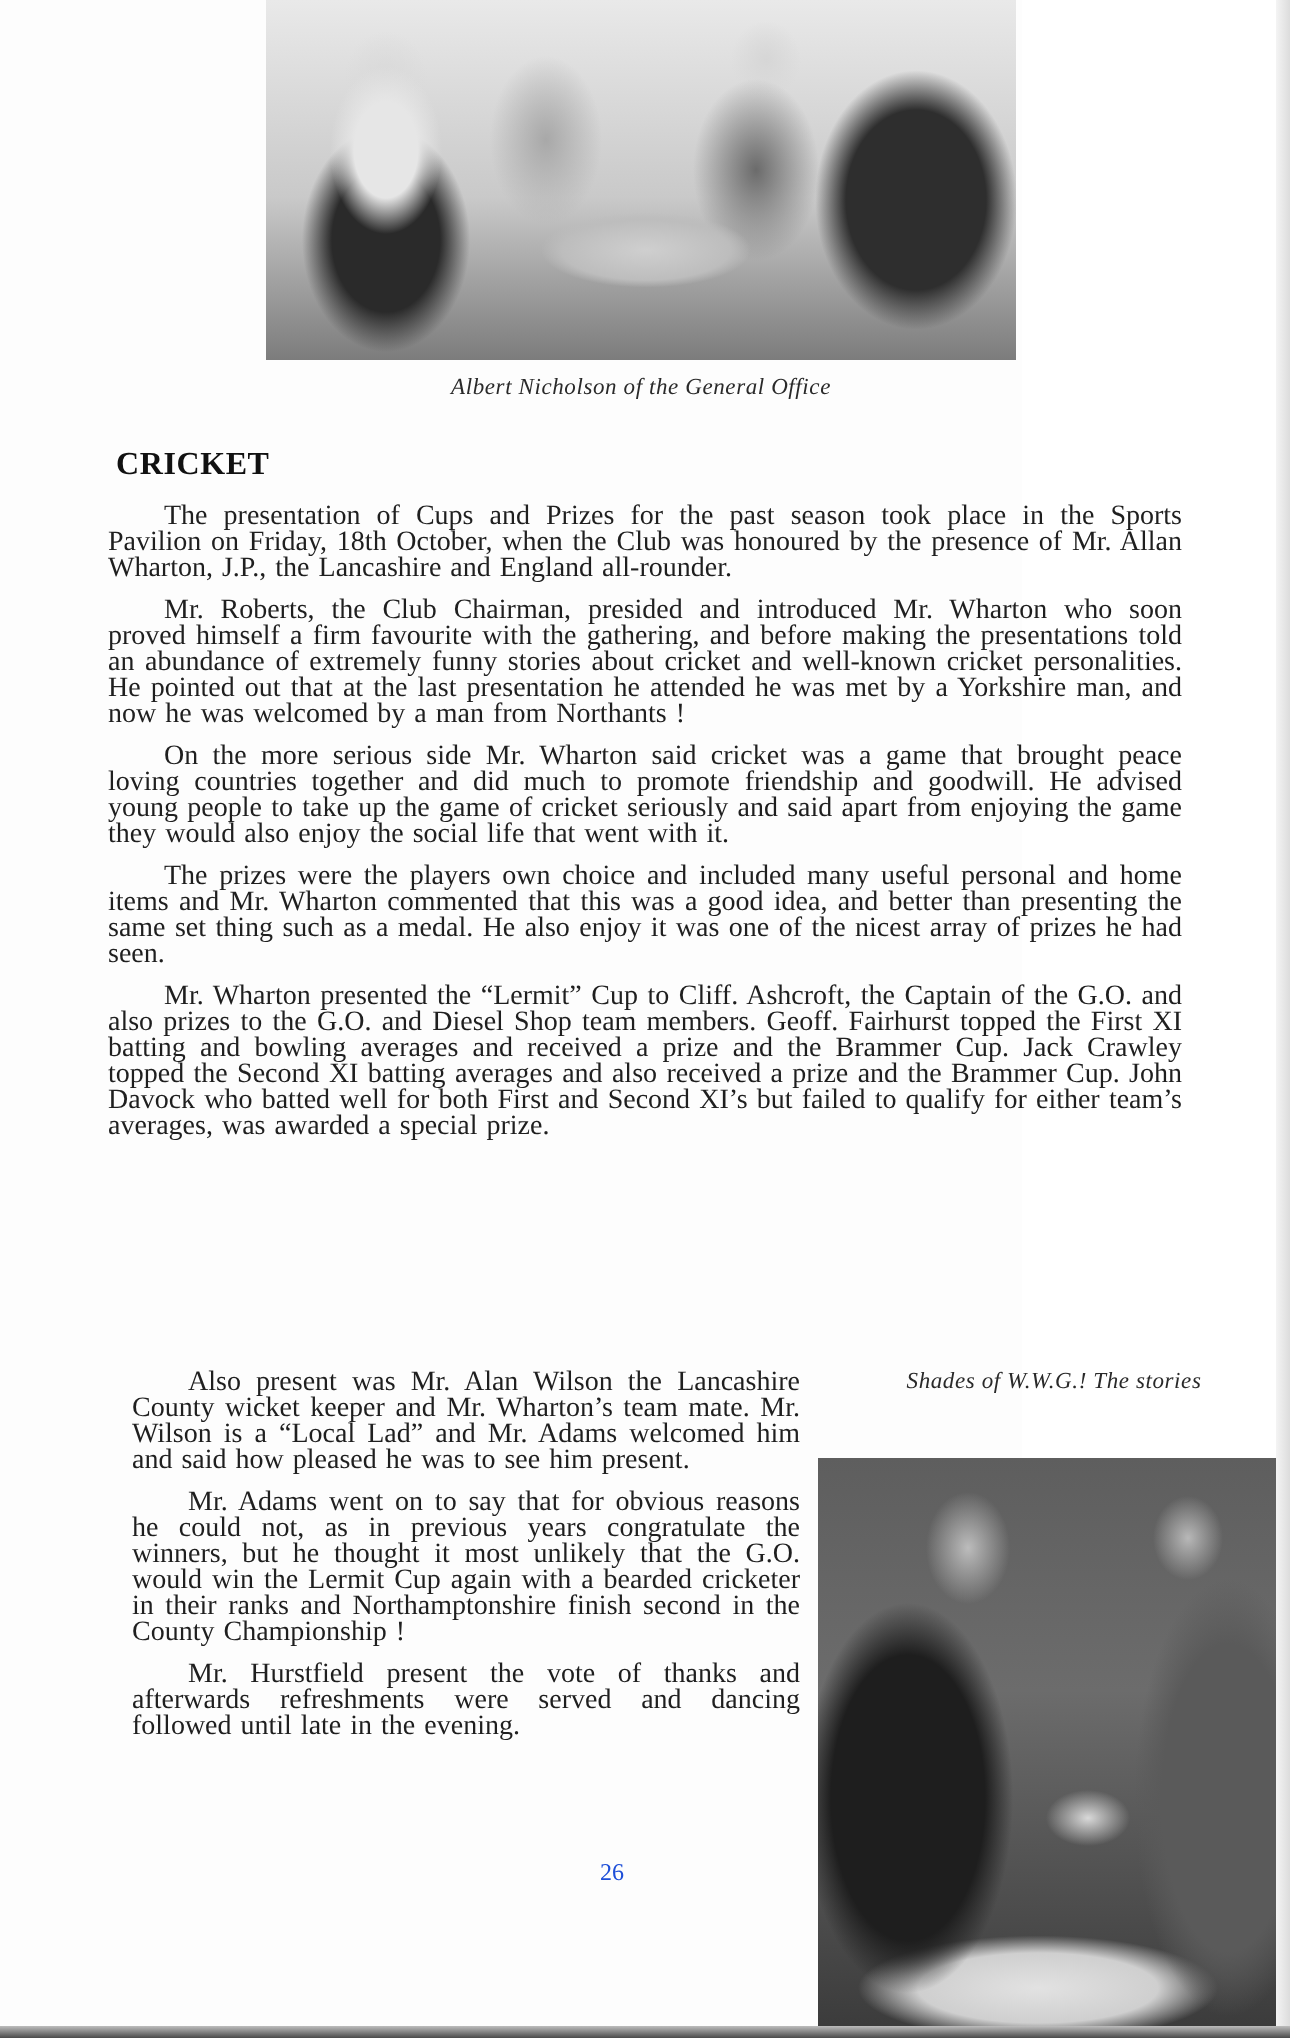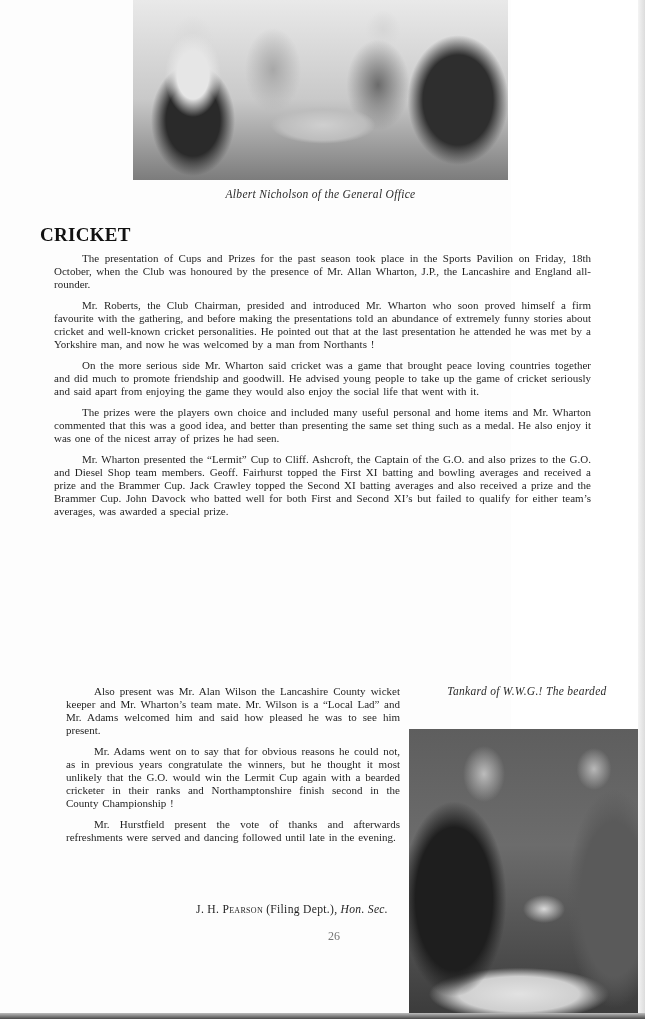--- a/index.html
+++ b/index.html
@@ -76,32 +76,32 @@
     }
     .caption-top {
       left: 133px; top: 188px; width: 375px;
     }
     .caption-bottom {
       left: 409px; top: 685px; width: 236px;
     }
     .caption span { display: block; }
     .heading {
       position: absolute;
-      left: 40px; top: 224px;
+      left: 58px; top: 224px;
       font-weight: bold;
-      font-size: 19px;
+      font-size: 16px;
       letter-spacing: 0.3px;
       color: #111;
       margin: 0;
     }
     .body-col {
       position: absolute;
       left: 54px;
       width: 537px;
-      font-size: 11px;
+      font-size: 14px;
       line-height: 13px;
       text-align: justify;
       color: #1f1f1f;
       word-spacing: 1px;
     }
     .body-col p {
       margin: 0 0 8px 0;
       text-indent: 28px;
     }
     .col-full { top: 252px; }
@@ -117,23 +117,23 @@
       line-height: 13px;
       text-align: right;
       color: #1f1f1f;
       letter-spacing: 0.3px;
     }
     .smallcaps { font-variant: small-caps; }
     .italic { font-style: italic; }
     .page-number {
       position: absolute;
       left: 300px; top: 929px; width: 40px;
-      text-align: right;
+      text-align: left;
       font-size: 12px;
-      color: #737373;
+      color: #1d4ed8;
     }
   </style>
 </head>
 <body>
 
 <div class="page">
 
   <div class="photo photo-top" role="img" aria-label="Two men and two women seated around a small round table with bottles and glasses"></div>
 
   <div class="caption caption-top">
@@ -149,30 +149,24 @@
     <p>The prizes were the players own choice and included many useful personal and home items and Mr. Wharton commented that this was a good idea, and better than presenting the same set thing such as a medal.  He also enjoy it was one of the nicest array of prizes he had seen.</p>
     <p>Mr. Wharton presented the “Lermit” Cup to Cliff. Ashcroft, the Captain of the G.O. and also prizes to the G.O. and Diesel Shop team members.  Geoff. Fairhurst topped the First XI batting and bowling averages and received a prize and the Brammer Cup.  Jack Crawley topped the Second XI batting averages and also received a prize and the Brammer Cup.  John Davock who batted well for both First and Second XI’s but failed to qualify for either team’s averages, was awarded a special prize.</p>
   </div>
 
   <div class="body-col col-narrow">
     <p>Also present was Mr. Alan Wilson the Lancashire County wicket keeper and Mr. Wharton’s team mate. Mr. Wilson is a “Local Lad” and Mr. Adams welcomed him and said how pleased he was to see him present.</p>
     <p>Mr. Adams went on to say that for obvious reasons he could not, as in previous years congratulate the winners, but he thought it most unlikely that the G.O. would win the Lermit Cup again with a bearded cricketer in their ranks and Northamptonshire finish second in the County Championship !</p>
     <p>Mr. Hurstfield present the vote of thanks and afterwards refreshments were served and dancing followed until late in the evening.</p>
   </div>
 
-  <div class="signature">
-    <span>J. H.</span>
-    <span class="smallcaps">Pearson</span>
-    <span>(Filing Dept.),</span>
-    <span class="italic">Hon. Sec.</span>
-  </div>
 
   <div class="page-number">26</div>
 
   <div class="caption caption-bottom">
-    <span>Tankard of W.W.G.! The bearded</span>
+    <span>Shades of W.W.G.! The stories</span>
   </div>
 
   <div class="photo photo-bottom" role="img" aria-label="Bearded man in dark suit shaking hands and receiving a prize from a man in a grey suit, seated men and trophies on table"></div>
 
   <div class="page-edge-right"></div>
   <div class="page-edge-bottom"></div>
 </div>
 
 </body></html>

